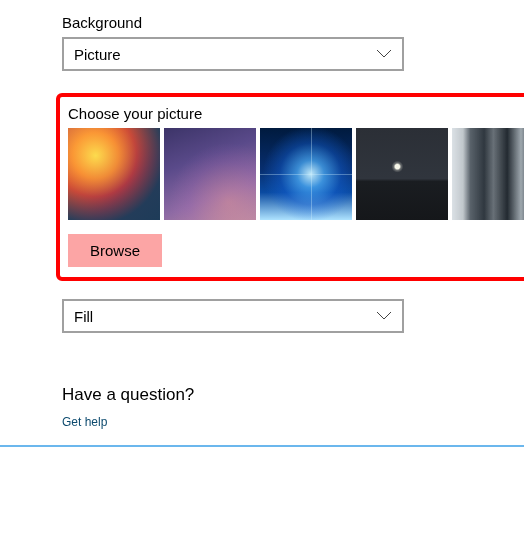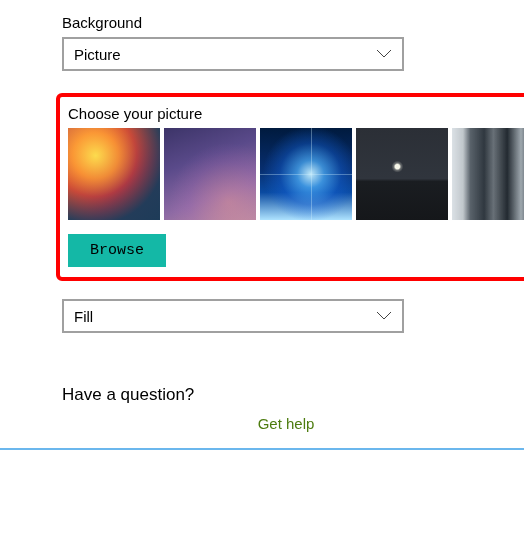--- a/index.html
+++ b/index.html
@@ -83,37 +83,36 @@
   }
   .thumb5 {
     background:
       linear-gradient(90deg, #cfd4d8 0%, #b8bec2 12%, #5e666d 20%, #3a4148 35%, #6b7278 45%, #2f353b 60%, #9aa2a8 75%, #4a5158 85%, #b0b6ba 100%),
       #7a8187;
     filter: contrast(1.15);
   }
   .browse-btn {
     margin-top: 14px;
     border: none;
-    background: #14b8a6;
-    font-family: Liberation Mono, monospace;
+    background: #fca5a5;
+    font-family: Liberation Sans, sans-serif;
     font-size: 15px;
     padding: 8px 22px;
     cursor: pointer;
   }
   .fit-section { margin-top: 18px; }
   .question {
     font-size: 17px;
     margin-top: 52px;
     margin-bottom: 10px;
   }
   .help-link {
-    color: #4d7c0f;
+    color: #0c4a6e;
     cursor: pointer;
-    font-size: 15px;
-    text-align: center;
+    font-size: 12px;
   }
   .bottom-line {
     height: 2px;
     background: #6bb7ed;
     margin-top: 16px;
     width: 100%;
   }
 </style>
 </head>
 <body>

